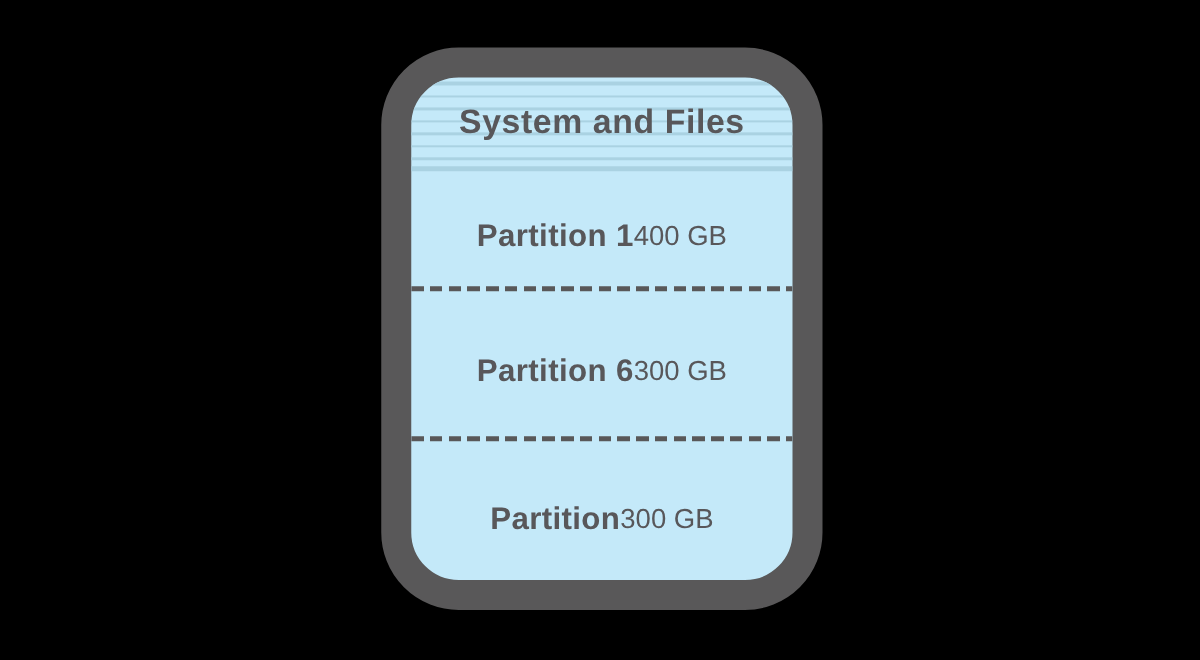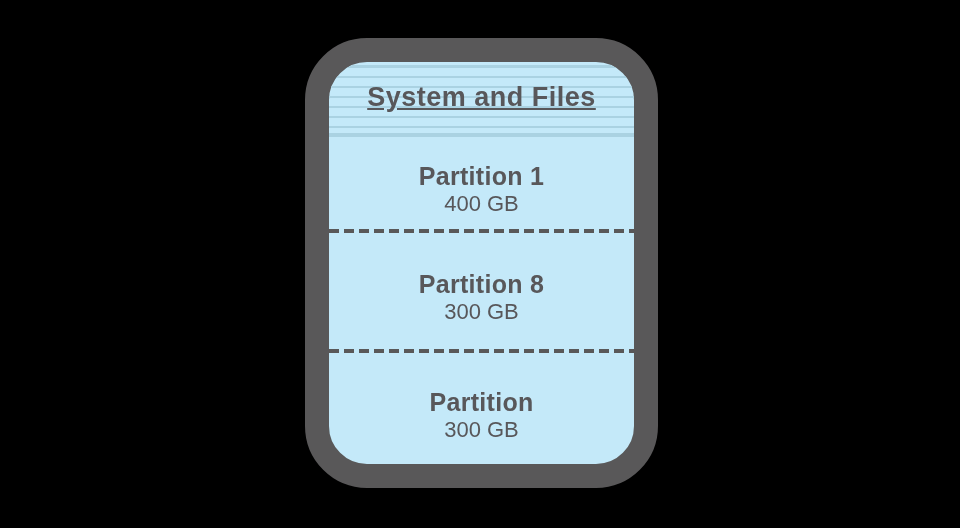--- a/index.html
+++ b/index.html
@@ -44,25 +44,23 @@
     display: flex;
     align-items: center;
     justify-content: center;
   }
   .header-label {
     color: var(--c-text);
     font-size: 27px;
     font-weight: bold;
     letter-spacing: 0.5px;
     line-height: 1;
-    text-decoration: underline;
   }
   .section {
     display: flex;
-    flex-direction: column;
     align-items: center;
     justify-content: center;
     padding-top: 12px;
   }
   .section.p1 { flex: 0 0 92px; }
   .section.p2 { flex: 0 0 116px; }
   .section.p3 { flex: 1 1 auto; }
   .part-name {
     color: var(--c-text);
     font-size: 25px;
@@ -96,21 +94,21 @@
     </div>
 
     <div class="section p1">
       <span class="part-name">Partition 1</span>
       <span class="part-size">400 GB</span>
     </div>
 
     <div class="divider"></div>
 
     <div class="section p2">
-      <span class="part-name">Partition 8</span>
+      <span class="part-name">Partition 6</span>
       <span class="part-size">300 GB</span>
     </div>
 
     <div class="divider"></div>
 
     <div class="section p3">
       <span class="part-name">Partition</span>
       <span class="part-size">300 GB</span>
     </div>
 

